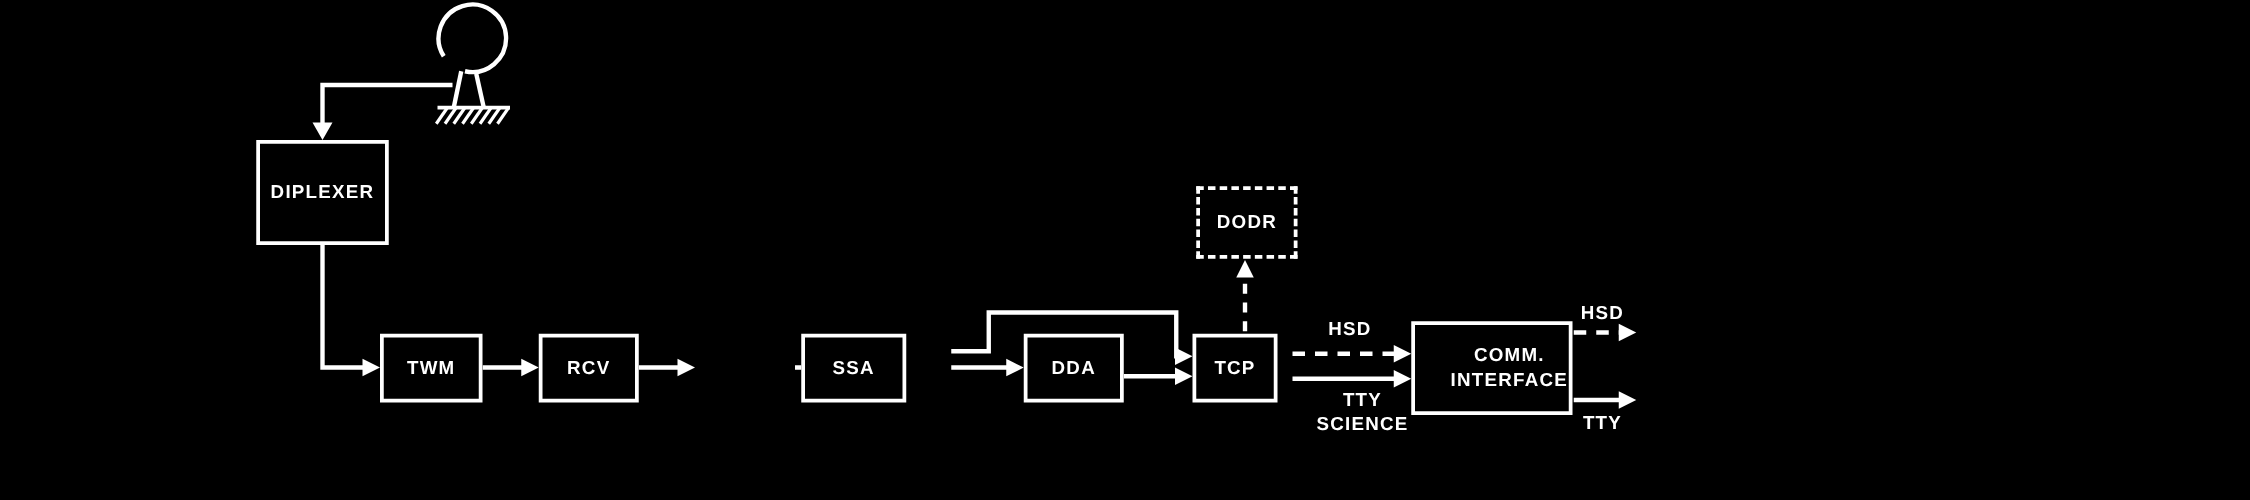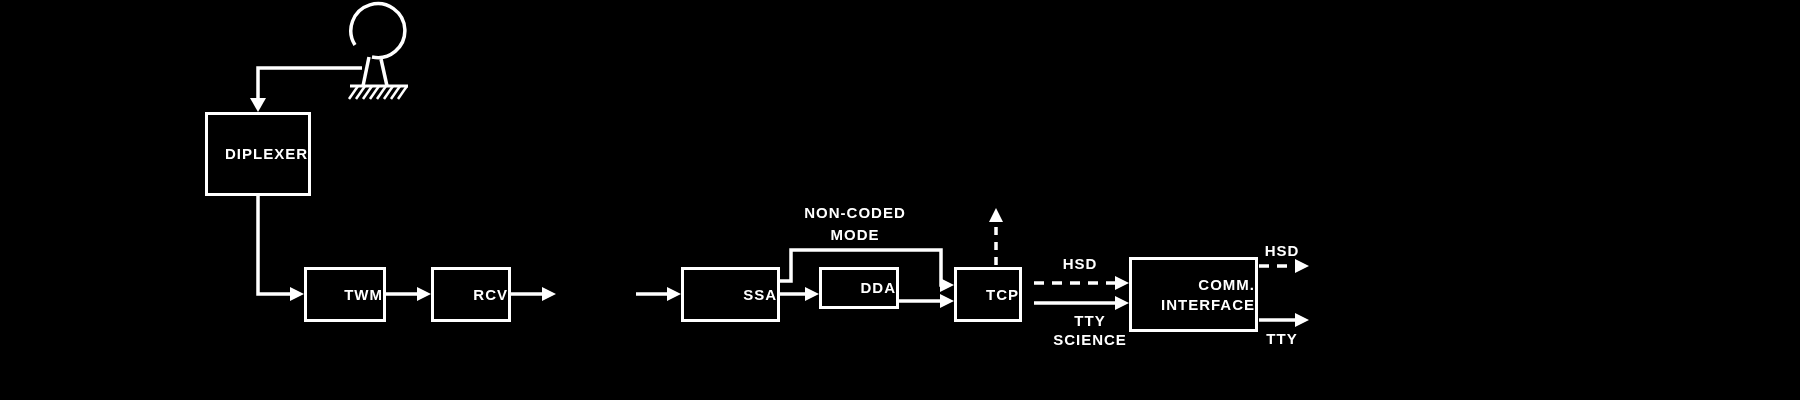--- a/index.html
+++ b/index.html
@@ -26,21 +26,21 @@
     position: absolute;
     box-sizing: border-box;
     background: #000000;
     border: 3px solid #ffffff;
     color: #ffffff;
     font-weight: 700;
     font-size: 15px;
     letter-spacing: 1px;
     display: flex;
     flex-direction: column;
-    align-items: flex-end;
+    align-items: center;
     justify-content: center;
     text-align: center;
     line-height: 20px;
     white-space: nowrap;
   }
   .node.dashed {
     border-style: dashed;
   }
   .lbl {
     position: absolute;
@@ -139,42 +139,41 @@
 
   <div class="node" style="left:431px; top:267px; width:80px; height:55px;">
     <span>RCV</span>
   </div>
 
   <div class="node" style="left:304px; top:267px; width:82px; height:55px;">
     <span>TWM</span>
   </div>
 
 
-  <div class="node" style="left:681px; top:267px; width:99px; height:55px;">
+  <div class="node" style="left:641px; top:267px; width:84px; height:55px;">
     <span>SSA</span>
   </div>
 
-  <div class="node" style="left:819px; top:267px; width:80px; height:42px;">
+  <div class="node" style="left:819px; top:267px; width:80px; height:55px;">
     <span>DDA</span>
   </div>
 
   <div class="node" style="left:954px; top:267px; width:68px; height:55px;">
     <span>TCP</span>
   </div>
 
+  <div class="node dashed" style="left:957px; top:149px; width:81px; height:58px;">
+    <span>DODR</span>
+  </div>
 
   <div class="node" style="left:1129px; top:257px; width:129px; height:75px;padding-left:28px;">
     <span>COMM.</span>
     <span>INTERFACE</span>
   </div>
 
-  <div class="lbl two" style="left:775px; top:202px; width:160px;">
-    <span>NON-CODED</span>
-    <span>MODE</span>
-  </div>
 
   <div class="lbl" style="left:1045px; top:254px; width:70px;">HSD</div>
 
   <div class="lbl" style="left:1040px; top:311px; width:100px;">
     <span>TTY</span>
     <span>SCIENCE</span>
   </div>
 
   <div class="lbl" style="left:1250px; top:241px; width:64px;">HSD</div>
 

